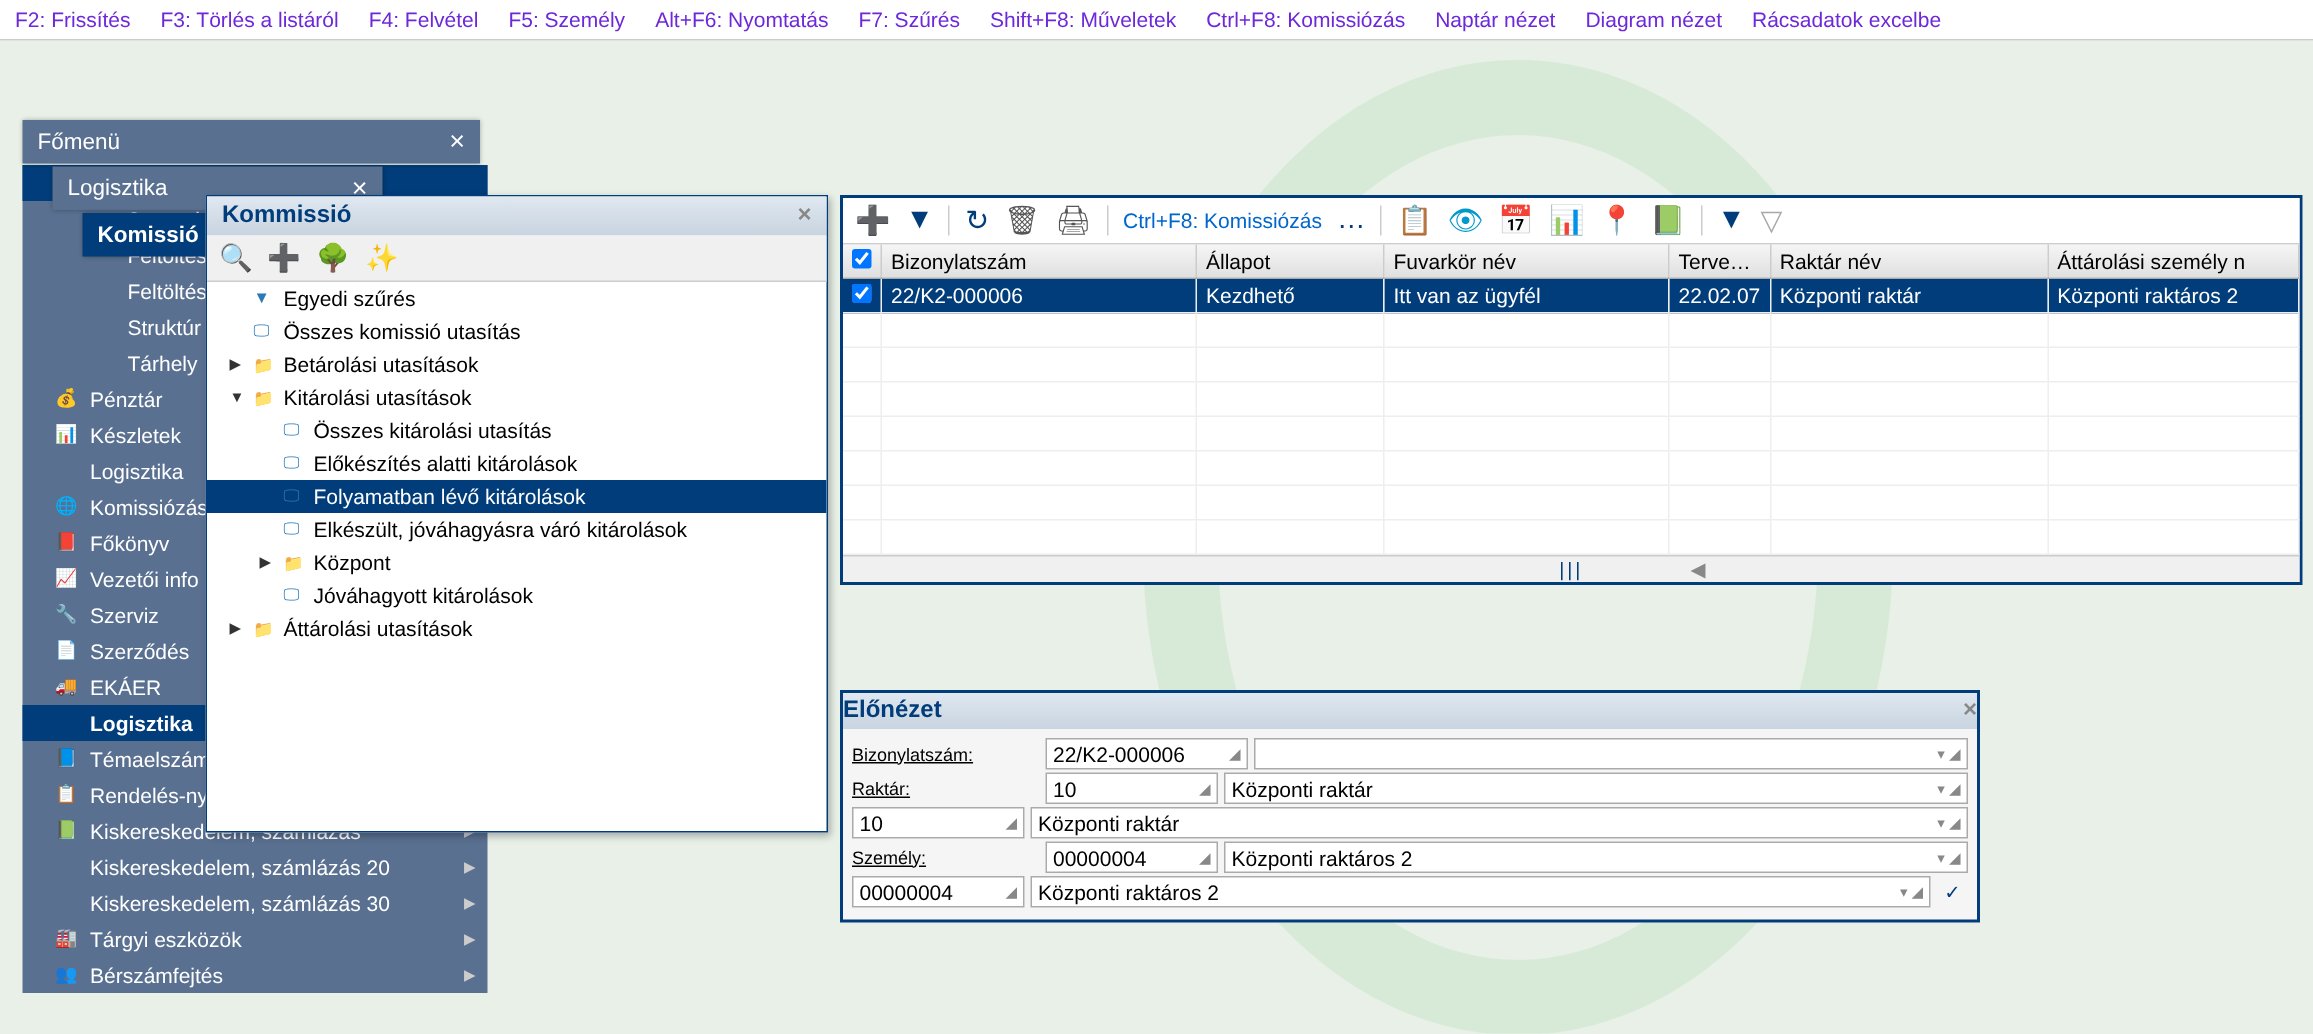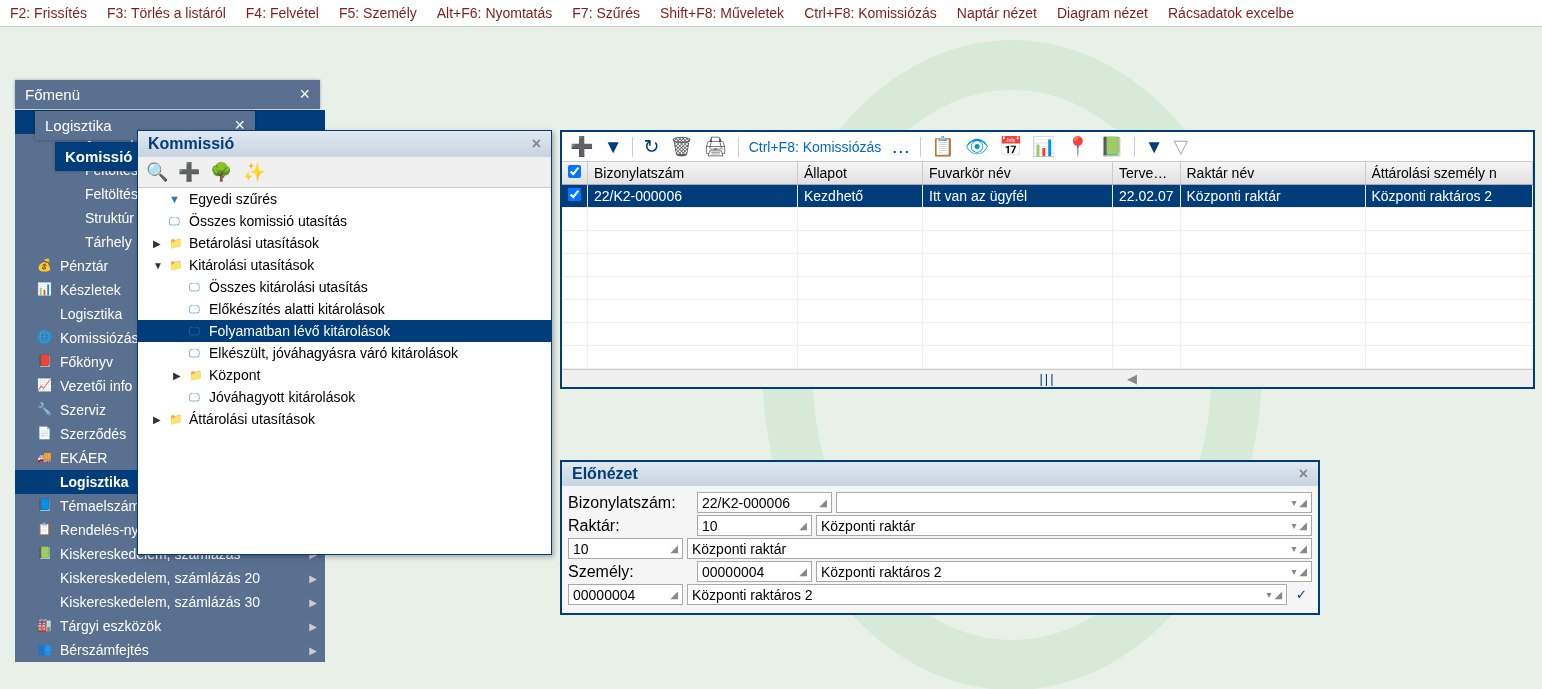--- a/index.html
+++ b/index.html
@@ -1,20 +1,20 @@
 <!DOCTYPE html>
 <html><head>
 <meta charset="utf-8">
 <style>
 * { margin: 0; padding: 0; box-sizing: border-box; font-family: Arial, sans-serif; }
 body { background: #e8f0e8; font-size: 13px; width: 1542px; height: 689px; overflow: hidden; position: relative; }
 
 
 .topmenu { background: #fff; padding: 5px 10px; display: flex; gap: 20px; border-bottom: 1px solid #ccc; }
-.topmenu span { color: #7f1d1d; cursor: pointer; font-size: 14px; }
+.topmenu span { color: #6d28d9; cursor: pointer; font-size: 14px; }
 
 
 .bg-shape { position: absolute; top: 40px; right: 280px; width: 500px; height: 650px; border: 50px solid rgba(120,200,120,0.15); border-radius: 50%; z-index: 0; }
 
 
 .stack { position: absolute; left: 15px; top: 40px; z-index: 5; }
 .panel-header { background: #5a7090; color: #fff; padding: 4px 10px; font-size: 15px; display: flex; justify-content: space-between; align-items: center; box-shadow: 0 0 3px rgba(0,0,0,0.3); }
 .panel-header .close { color: #fff; font-size: 18px; cursor: pointer; }
 .fomenu-h { width: 305px; margin-top: 40px; }
 .logisztika-h { width: 220px; margin-left: 20px; margin-top: 2px; }
@@ -59,25 +59,25 @@
 .grid-table th { background: linear-gradient(#f5f5f5,#e0e0e0); text-align: left; padding: 3px 6px; font-weight: normal; border-right: 1px solid #ccc; border-bottom: 1px solid #aaa; font-size: 14px; }
 .grid-table td { padding: 3px 6px; border-right: 1px solid #eee; border-bottom: 1px solid #eee; font-size: 14px; }
 .grid-table tr.selrow td { background: #003d7a; color: #fff; }
 .grid-table tr.blank td { height: 23px; }
 .grid-table input[type=checkbox] { margin: 0; }
 .grid-scroll { background: #f0f0f0; height: 18px; display: flex; align-items: center; justify-content: center; border-top: 1px solid #ccc; }
 .grid-scroll .thumb { color: #003d7a; letter-spacing: 2px; }
 
 
 .previewpanel { position: absolute; left: 560px; top: 460px; width: 760px; border: 2px solid #003d7a; background: #f5f5f5; z-index: 3; }
-.preview-h { background: linear-gradient(#e0e8f0,#c8d4e0); color: #003d7a; font-size: 16px; font-weight: bold; padding: 3px 10px; display: flex; justify-content: space-between; }
+.preview-h { background: linear-gradient(#e0e8f0,#c8d4e0); color: #003d7a; font-size: 16px; font-weight: bold; padding: 3px 0; display: flex; justify-content: space-between; }
 .preview-h .close { color: #888; cursor: pointer; }
 .preview-body { padding: 6px; }
 .prow { display: flex; align-items: center; margin-bottom: 2px; gap: 4px; }
-.plabel { width: 125px; font-size: 16px; }
+.plabel { width: 125px; font-size: 12px; text-decoration: underline; }
 .pinput { background: #fff; border: 1px solid #aaa; padding: 1px 4px; font-size: 14px; height: 21px; display: flex; justify-content: space-between; align-items: center; }
 .pdrop { color: #888; font-size: 10px; }
 
 </style>
 </head>
 <body>
 
 <div class="bg-shape"></div>
 
 <div class="topmenu">

